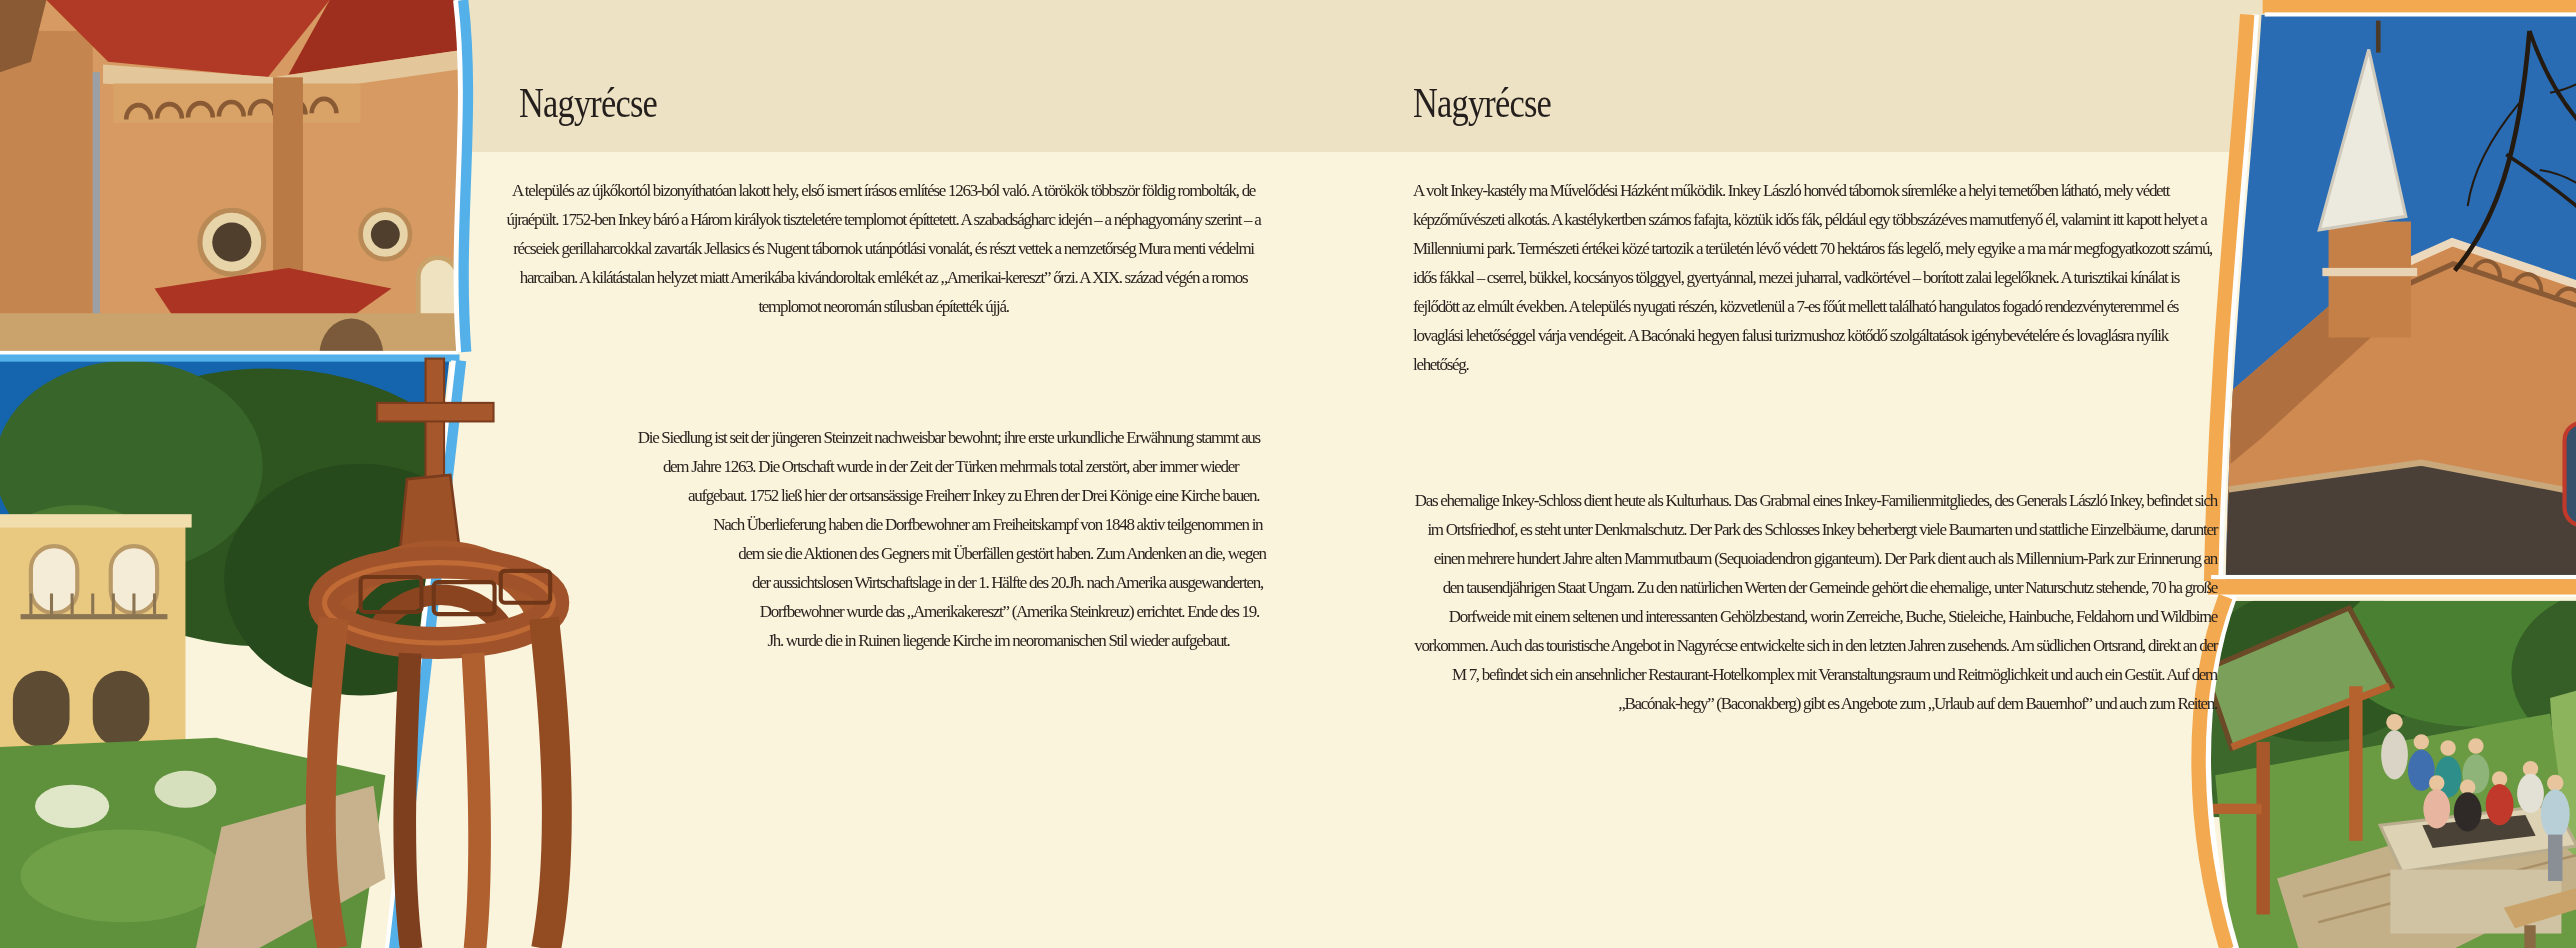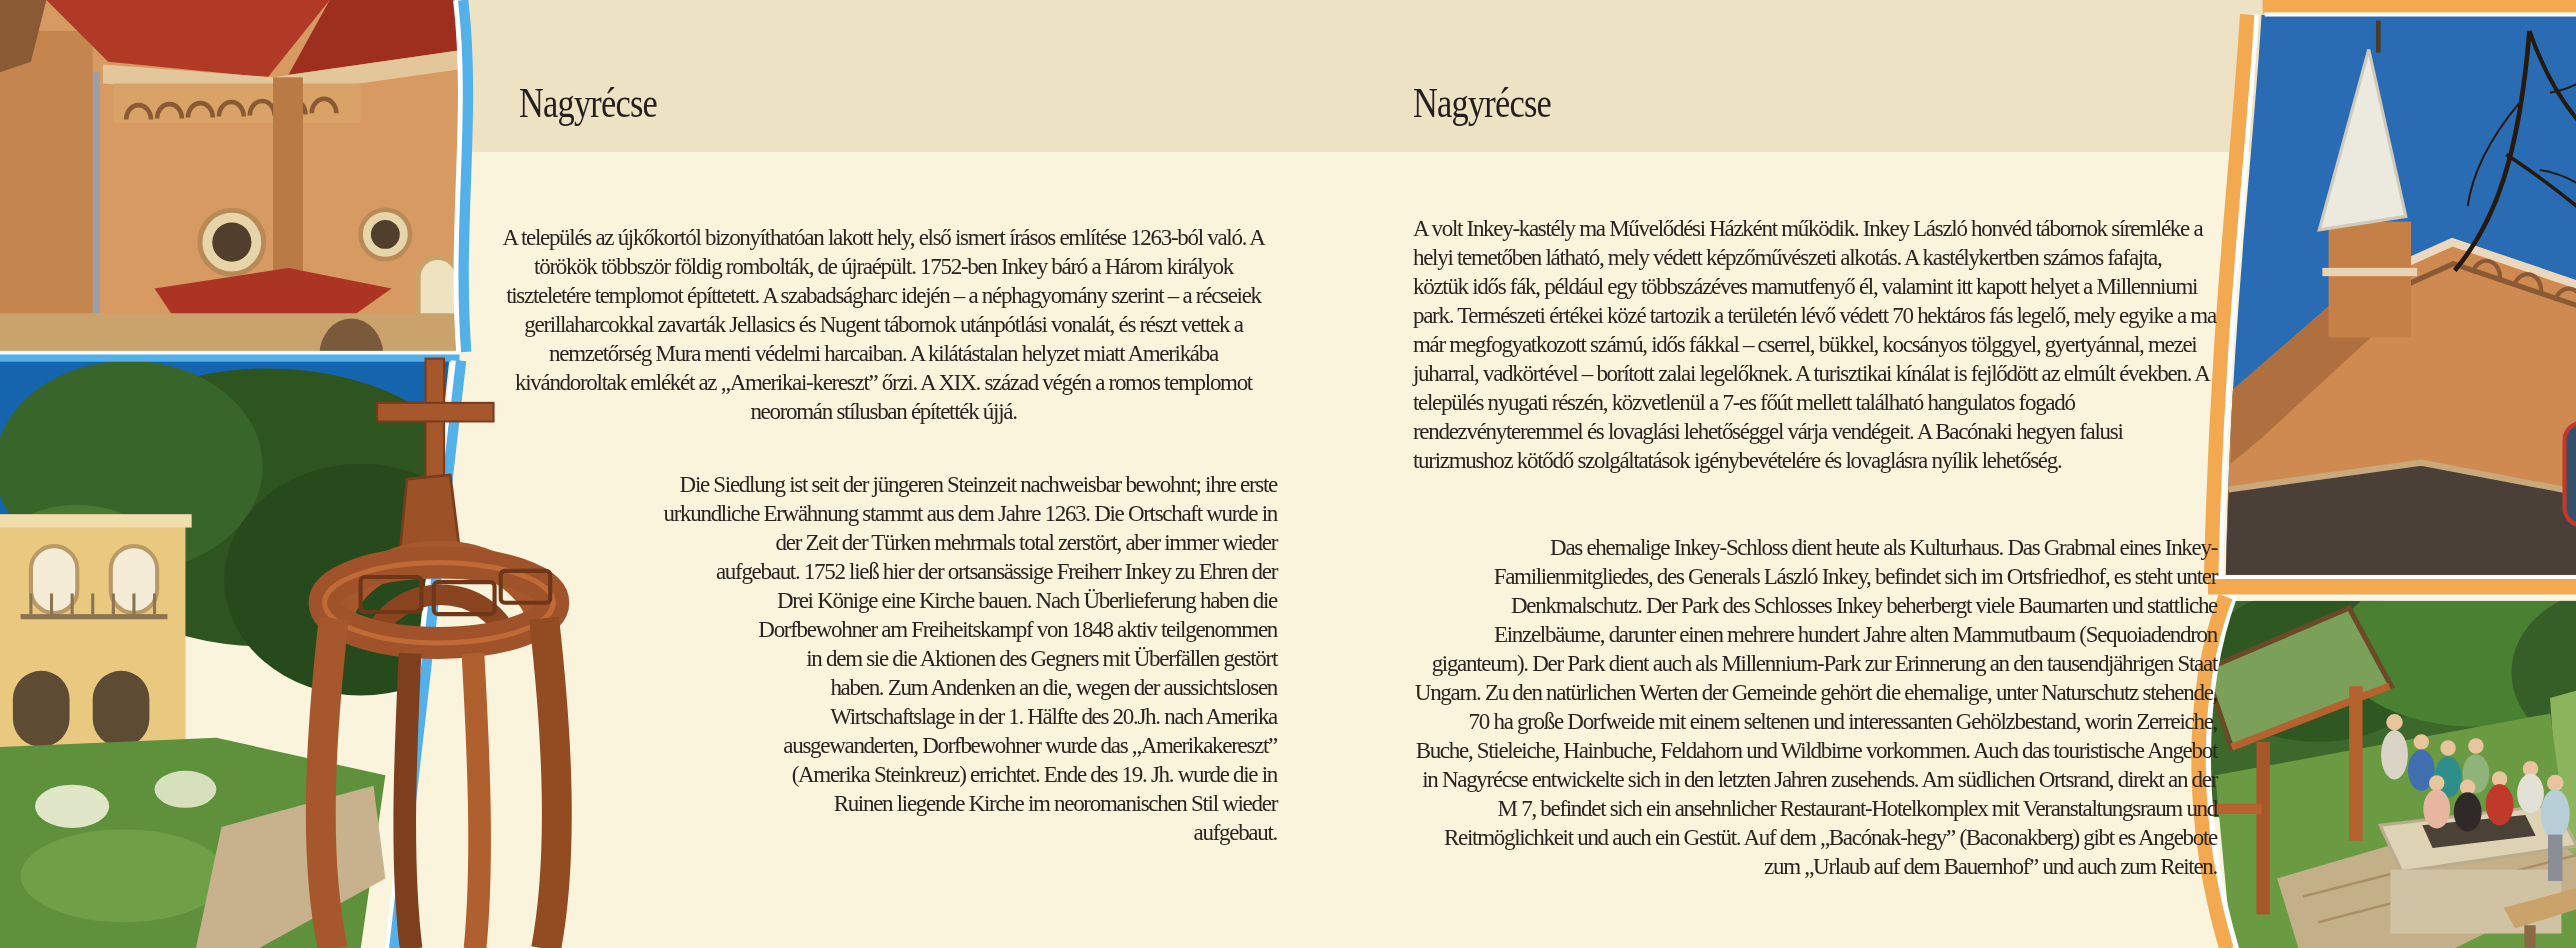--- a/index.html
+++ b/index.html
@@ -4,24 +4,24 @@
 <style>
   html,body{margin:0;padding:0;background:#faf4dd;}
   .page{position:relative;width:2649px;height:949px;background:#faf4dd;overflow:hidden;
         font-family:"Liberation Serif", serif;color:#2a2420;}
   .header-band{position:absolute;left:0;top:0;width:2649px;height:152px;background:#eee2c4;}
   .art{position:absolute;left:0;top:0;}
   .title{position:absolute;font-size:43px;font-weight:normal;letter-spacing:-1px;
          transform:scaleX(0.80);transform-origin:left top;white-space:nowrap;color:#241f1c;margin:0;}
   .title-left{left:519px;top:78px;}
   .title-right{left:1413px;top:78px;}
-  .para{position:absolute;font-size:23px;line-height:29px;letter-spacing:-1.3px;color:#2a2420;margin-top:47px;}
+  .para{position:absolute;font-size:17px;line-height:29px;letter-spacing:-1.3px;color:#2a2420;}
   .para-hu-left{left:492px;top:176px;width:783px;text-align:center;}
-  .para-de-left{left:592px;top:423px;width:685px;text-align:right;}
-  .para-hu-right{left:1413px;top:167px;width:804px;text-align:left;}
+  .para-de-left{left:592px;top:423px;width:685px;text-align:left;}
+  .para-hu-right{left:1413px;top:176px;width:804px;text-align:left;}
   .para-de-right{left:1413px;top:486px;width:804px;text-align:right;}
   .wrap-spacer{float:left;width:185px;height:361px;
                shape-outside:polygon(0 0,20.6px 0,155px 155px,185px 268px,185px 361px,0 361px);}
 </style>
 </head>
 <body>
 
 <div class="page">
 
   <div class="header-band"></div>

